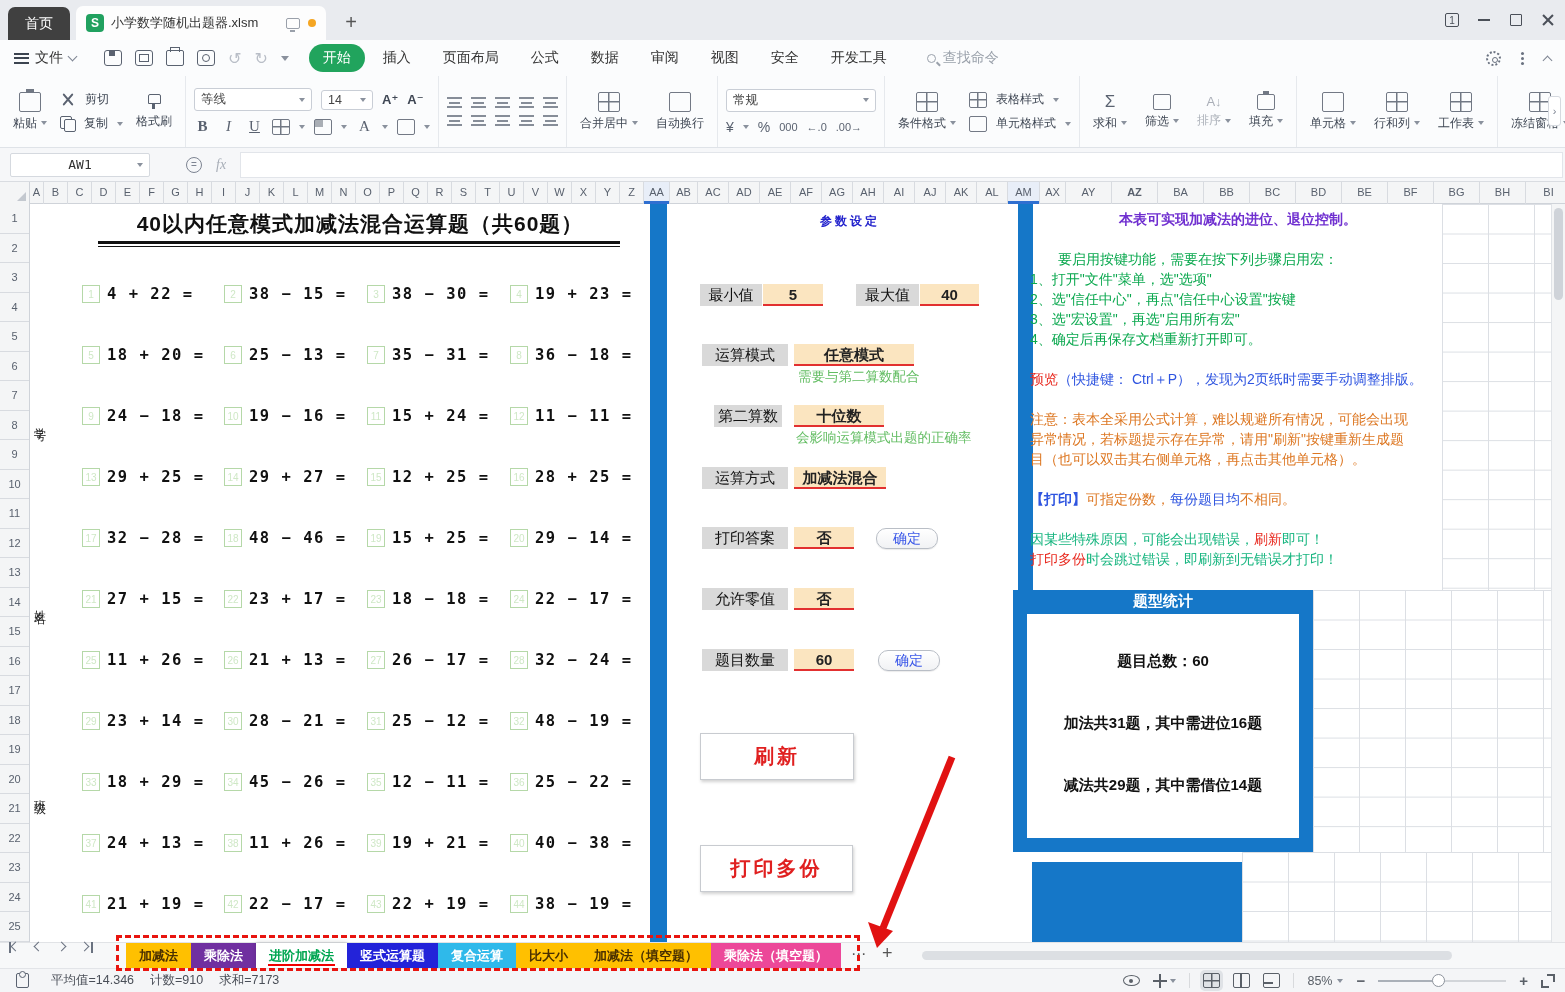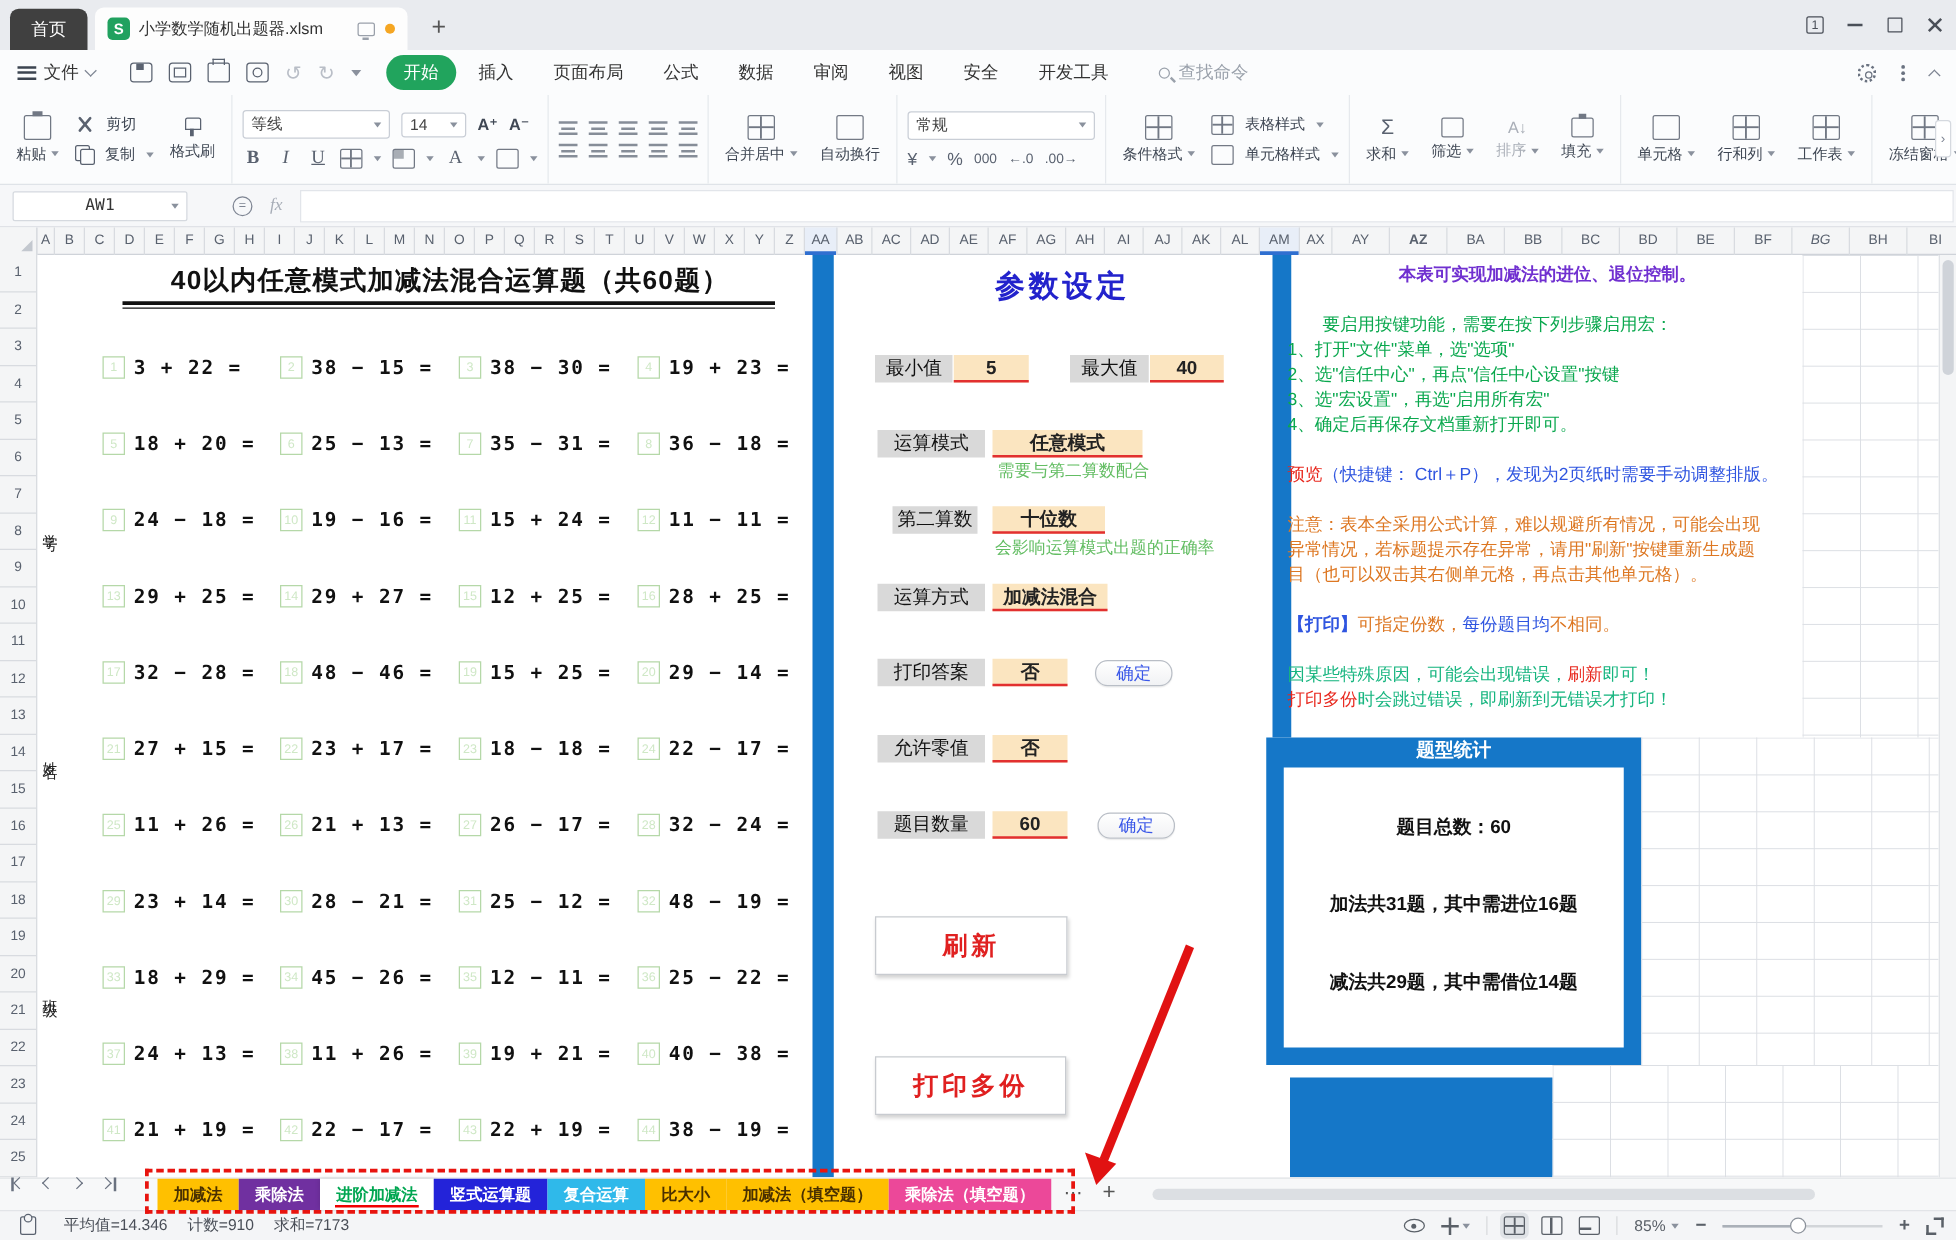--- a/index.html
+++ b/index.html
@@ -116,21 +116,21 @@
   .sidelabel { position:absolute; left:1px; writing-mode:vertical-rl; text-orientation:upright; font-size:12px; color:#222; letter-spacing:3px; }
   .problem { position:absolute; display:flex; align-items:center; gap:7px; height:18px; }
   .pnum { flex:none; width:18px; height:18px; border:1px solid #b5d8a8; color:#cfe8c6; font-size:10px; text-align:center; line-height:17px; background:#fff; }
   .pexpr { font-family:"DejaVu Sans Mono",monospace; font-weight:bold; font-size:15.5px; color:#111; letter-spacing:1.5px; white-space:pre; }
   .bluebar { position:absolute; background:#1577c8; }
   .gridpatch { position:absolute;
      background-image:linear-gradient(to right,#dcdfe4 1px,transparent 1px),linear-gradient(to bottom,#dcdfe4 1px,transparent 1px);
      background-size:46px 29.52px; }
 
   
-  .params-title { position:absolute; left:735px; top:9px; width:170px; text-align:center; font-size:24px; font-weight:bold; color:#2222cc; letter-spacing:3px; }
+  .params-title { position:absolute; left:735px; top:9px; width:170px; text-align:center; font-size:12px; font-weight:bold; color:#2222cc; letter-spacing:3px; }
   .plabel { position:absolute; height:22px; background:#d9d9d9; color:#111; font-size:15px; text-align:center; line-height:22px; }
   .pvalue { position:absolute; height:22px; background:#fbe5c0; border-bottom:2px solid #e23030; color:#222; font-size:15px; font-weight:600; text-align:center; line-height:21px; }
   .phint { position:absolute; font-size:13.5px; color:#63bd63; }
   .okbtn { position:absolute; width:62px; height:21px; border:1px solid #b9bec6; border-radius:10px; background:linear-gradient(#ffffff,#f1f2f4);
            color:#3a57e8; font-size:14px; text-align:center; line-height:19px; box-shadow:0 1px 1px rgba(0,0,0,.08); }
   .bigbtn { position:absolute; width:154px; height:47px; background:#fff; border:1px solid #c8cbd0; box-shadow:1px 2px 3px rgba(0,0,0,.18);
             color:#e02020; font-size:20px; font-weight:bold; letter-spacing:3px; display:flex; align-items:center; justify-content:center; }
 
   
   #ilines { position:absolute; left:1000px; top:5px; width:416px; font-size:14px; line-height:20px; }
@@ -514,21 +514,21 @@
         <div class="colhead sel" style="width: 32px;">AM</div>
         <div class="colhead" style="width: 26px;">AX</div>
         <div class="colhead" style="width: 46px;">AY</div>
         <div class="colhead" style="width: 46px; font-weight: bold;">AZ</div>
         <div class="colhead" style="width: 46px;">BA</div>
         <div class="colhead" style="width: 46px;">BB</div>
         <div class="colhead" style="width: 46px;">BC</div>
         <div class="colhead" style="width: 46px;">BD</div>
         <div class="colhead" style="width: 46px;">BE</div>
         <div class="colhead" style="width: 46px;">BF</div>
-        <div class="colhead" style="width: 46px; font-style: italic;">BG</div>
+        <div class="colhead" style="width: 46px;">BG</div>
         <div class="colhead" style="width: 46px;">BH</div>
         <div class="colhead" style="width: 46px;">BI</div>
       </div>
   </div>
 
   <div id="rowNums">
       <div class="rownum">1</div>
       <div class="rownum">2</div>
       <div class="rownum">3</div>
       <div class="rownum">4</div>
@@ -554,21 +554,21 @@
       <div class="rownum">24</div>
       <div class="rownum">25</div>
     </div>
 
   <div id="sheet">
     <div class="ws-title">40以内任意模式加减法混合运算题（共60题）</div>
     <div class="ws-underline"></div>
     <div id="problems">
         <div class="problem" style="left: 52px; top: 81px;">
           <span class="pnum">1</span>
-          <span class="pexpr">3 + 22 =</span>
+          <span class="pexpr">4 + 22 =</span>
         </div>
         <div class="problem" style="left: 194px; top: 81px;">
           <span class="pnum">2</span>
           <span class="pexpr">38 − 15 =</span>
         </div>
         <div class="problem" style="left: 337px; top: 81px;">
           <span class="pnum">3</span>
           <span class="pexpr">38 − 30 =</span>
         </div>
         <div class="problem" style="left: 480px; top: 81px;">

